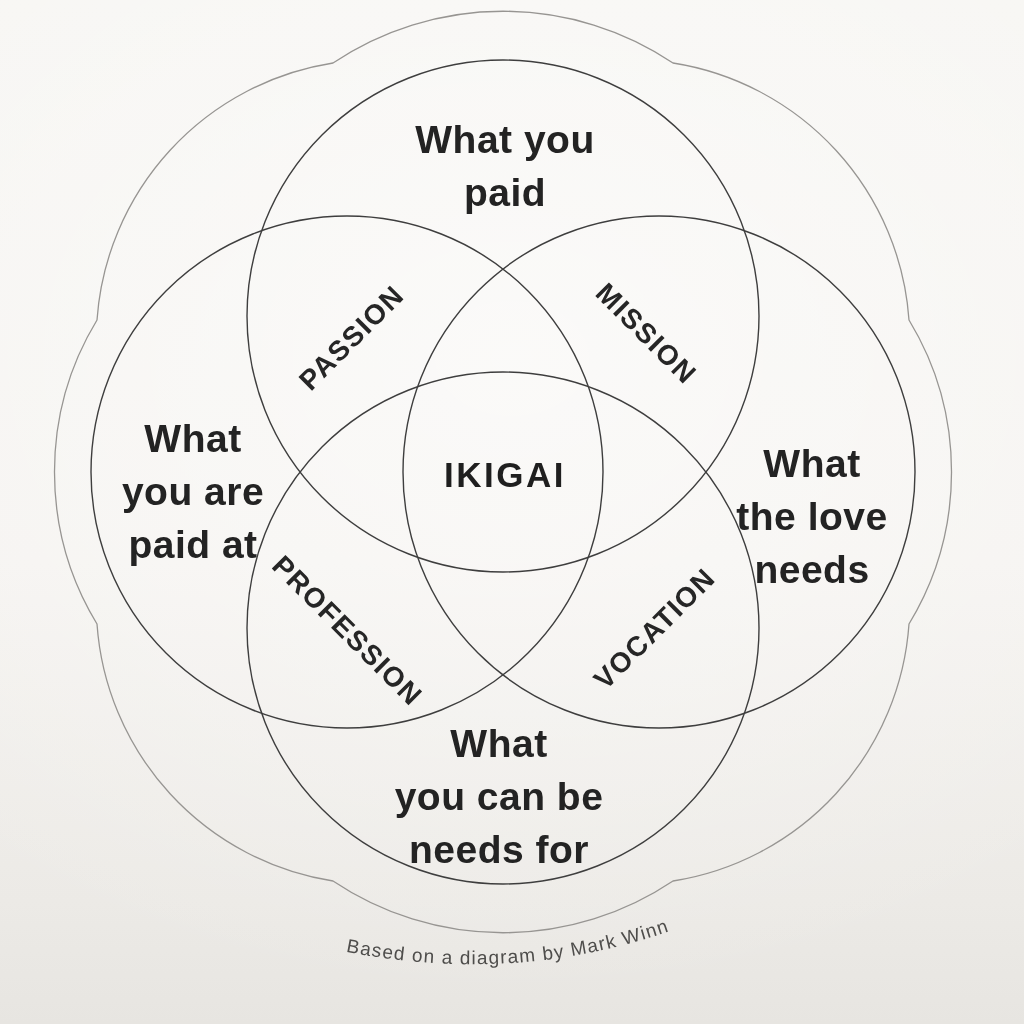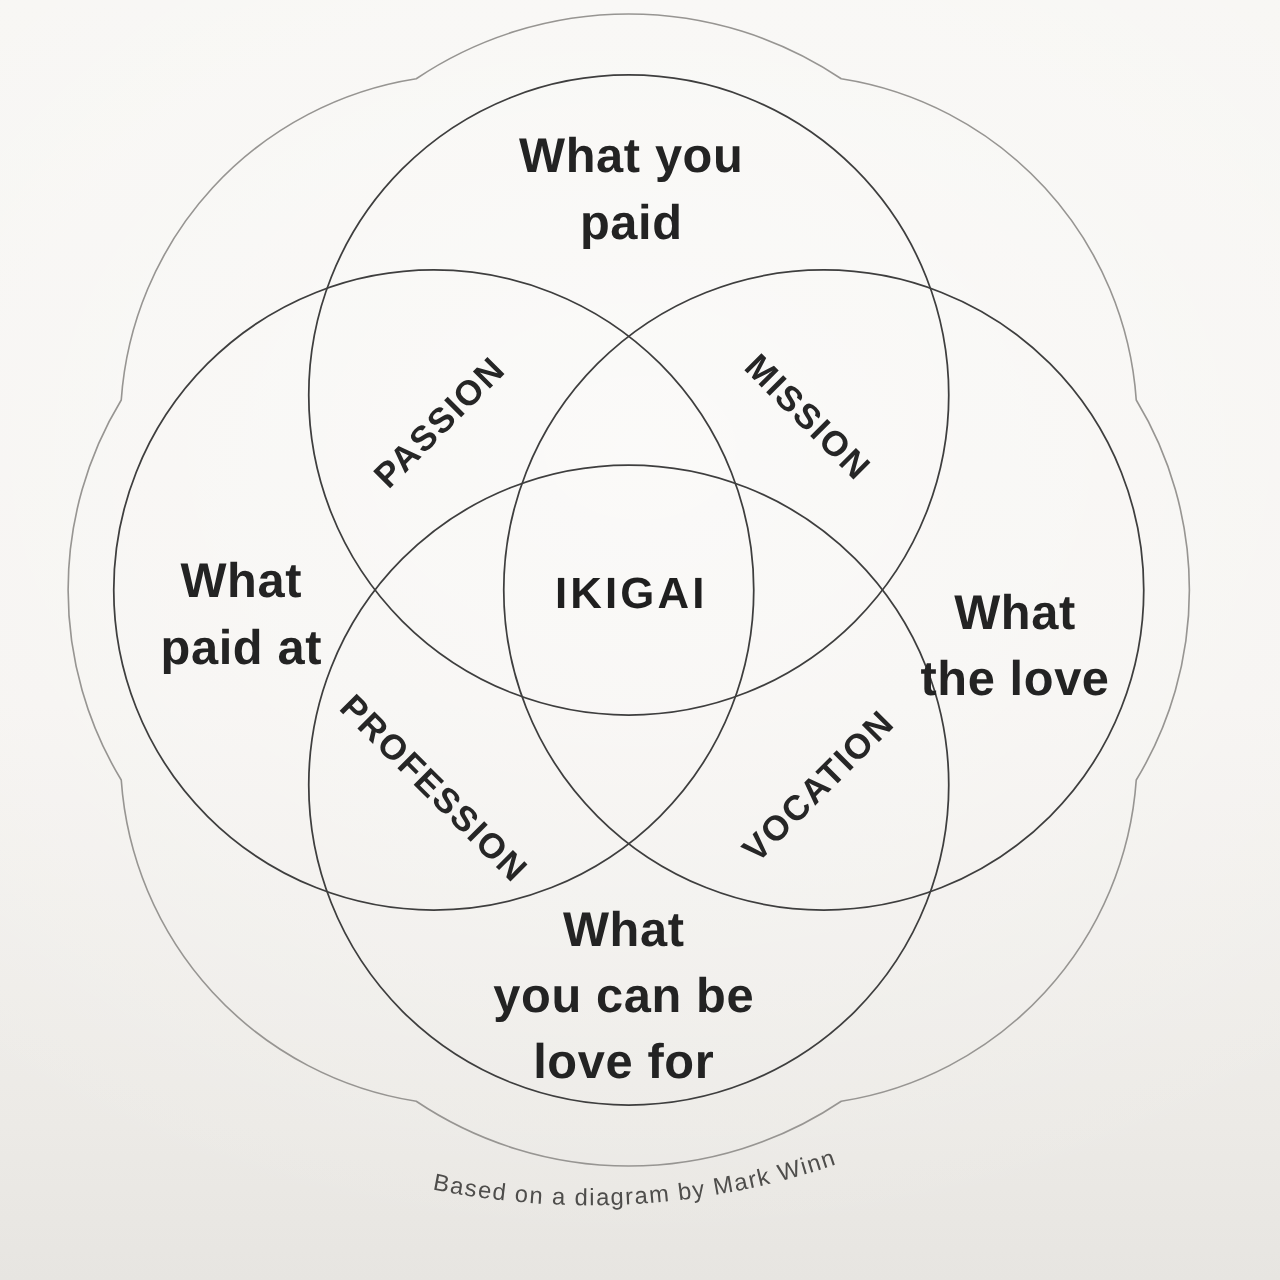--- a/index.html
+++ b/index.html
@@ -90,39 +90,41 @@
     <circle class="venn-circle" cx="659" cy="472" r="256"></circle>
 
     <defs>
       <path id="attrib-arc" d="M 320 946 Q 515 992 695 922" fill="none" stroke="none"></path>
     </defs>
     <text class="attribution-text">
       <textPath href="#attrib-arc" startOffset="50%" text-anchor="middle">Based on a diagram by Mark Winn</textPath>
     </text>
   </svg>
 
-  <div class="label outer-label" style="left:505px; top:152px;">
+  <div class="label outer-label" style="left:505px; top:166px;">
     <div>What you</div>
     <div>paid</div>
   </div>
 
   <div class="label outer-label" style="left:193px; top:492px;">
     <div>What</div>
+    <div>you are</div>
     <div>paid at</div>
   </div>
 
   <div class="label outer-label" style="left:812px; top:517px;">
     <div>What</div>
     <div>the love</div>
+    <div>needs</div>
   </div>
 
   <div class="label outer-label" style="left:499px; top:797px;">
     <div>What</div>
     <div>you can be</div>
-    <div>love for</div>
+    <div>needs for</div>
   </div>
 
   <div class="label ix-label rot-up" style="left:352px; top:338px;">PASSION</div>
 
   <div class="label ix-label rot-down" style="left:646px; top:334px;">MISSION</div>
 
   <div class="label ix-label rot-down" style="left:347px; top:631px;">PROFESSION</div>
 
   <div class="label ix-label rot-up" style="left:655px; top:629px;">VOCATION</div>
 

